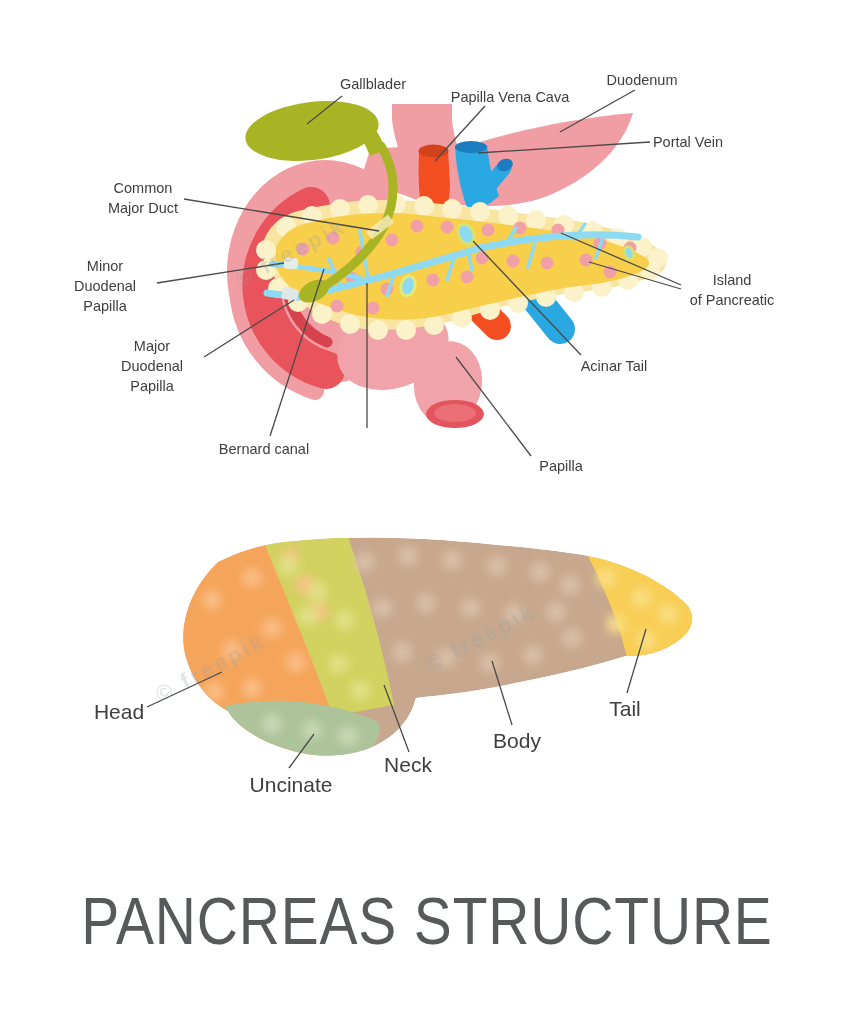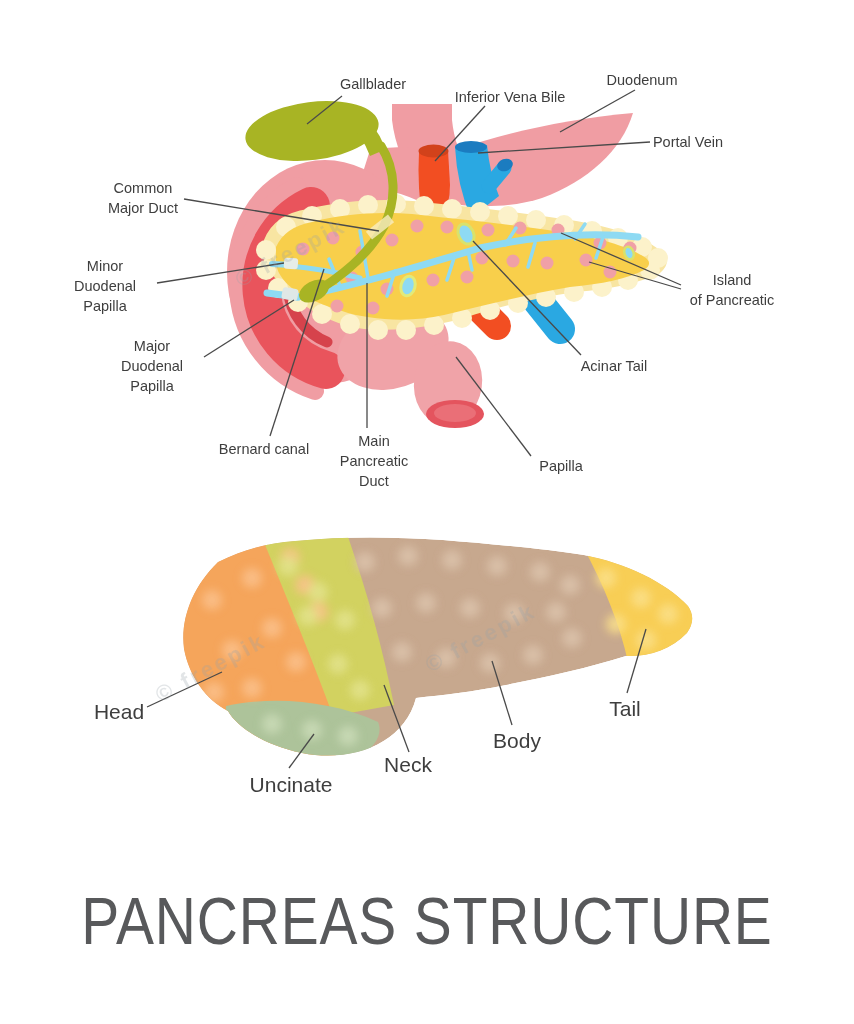--- a/index.html
+++ b/index.html
@@ -277,43 +277,38 @@
       <path d="M 512,725 L 492,661"></path>
       <path d="M 627,693 L 646,629"></path>
     </g>
   </svg>
 
   <div class="wm" style="left:230px;top:240px">© freepik</div>
   <div class="wm" style="left:420px;top:625px">© freepik</div>
   <div class="wm" style="left:150px;top:655px">© freepik</div>
 
   <div class="lbl" style="left:373px;top:84px">Gallblader</div>
-  <div class="lbl" style="left:510px;top:97px">Inferior Vena Bile</div>
+  <div class="lbl" style="left:510px;top:97px">Papilla Vena Cava</div>
   <div class="lbl" style="left:642px;top:80px">Duodenum</div>
   <div class="lbl" style="left:688px;top:142px">Portal Vein</div>
   <div class="lbl" style="left:143px;top:198px">
     <div>Common</div>
     <div>Major Duct</div>
   </div>
   <div class="lbl" style="left:105px;top:286px">
     <div>Minor</div>
     <div>Duodenal</div>
     <div>Papilla</div>
   </div>
   <div class="lbl" style="left:152px;top:366px">
     <div>Major</div>
     <div>Duodenal</div>
     <div>Papilla</div>
   </div>
   <div class="lbl" style="left:264px;top:449px">Bernard canal</div>
-  <div class="lbl" style="left:374px;top:461px">
-    <div>Main</div>
-    <div>Pancreatic</div>
-    <div>Duct</div>
-  </div>
   <div class="lbl" style="left:561px;top:466px">Papilla</div>
   <div class="lbl" style="left:614px;top:366px">Acinar Tail</div>
   <div class="lbl" style="left:732px;top:290px">
     <div>Island</div>
     <div>of Pancreatic</div>
   </div>
 
   <div class="lbl lbl2" style="left:119px;top:712px">Head</div>
   <div class="lbl lbl2" style="left:291px;top:785px">Uncinate</div>
   <div class="lbl lbl2" style="left:408px;top:765px">Neck</div>

